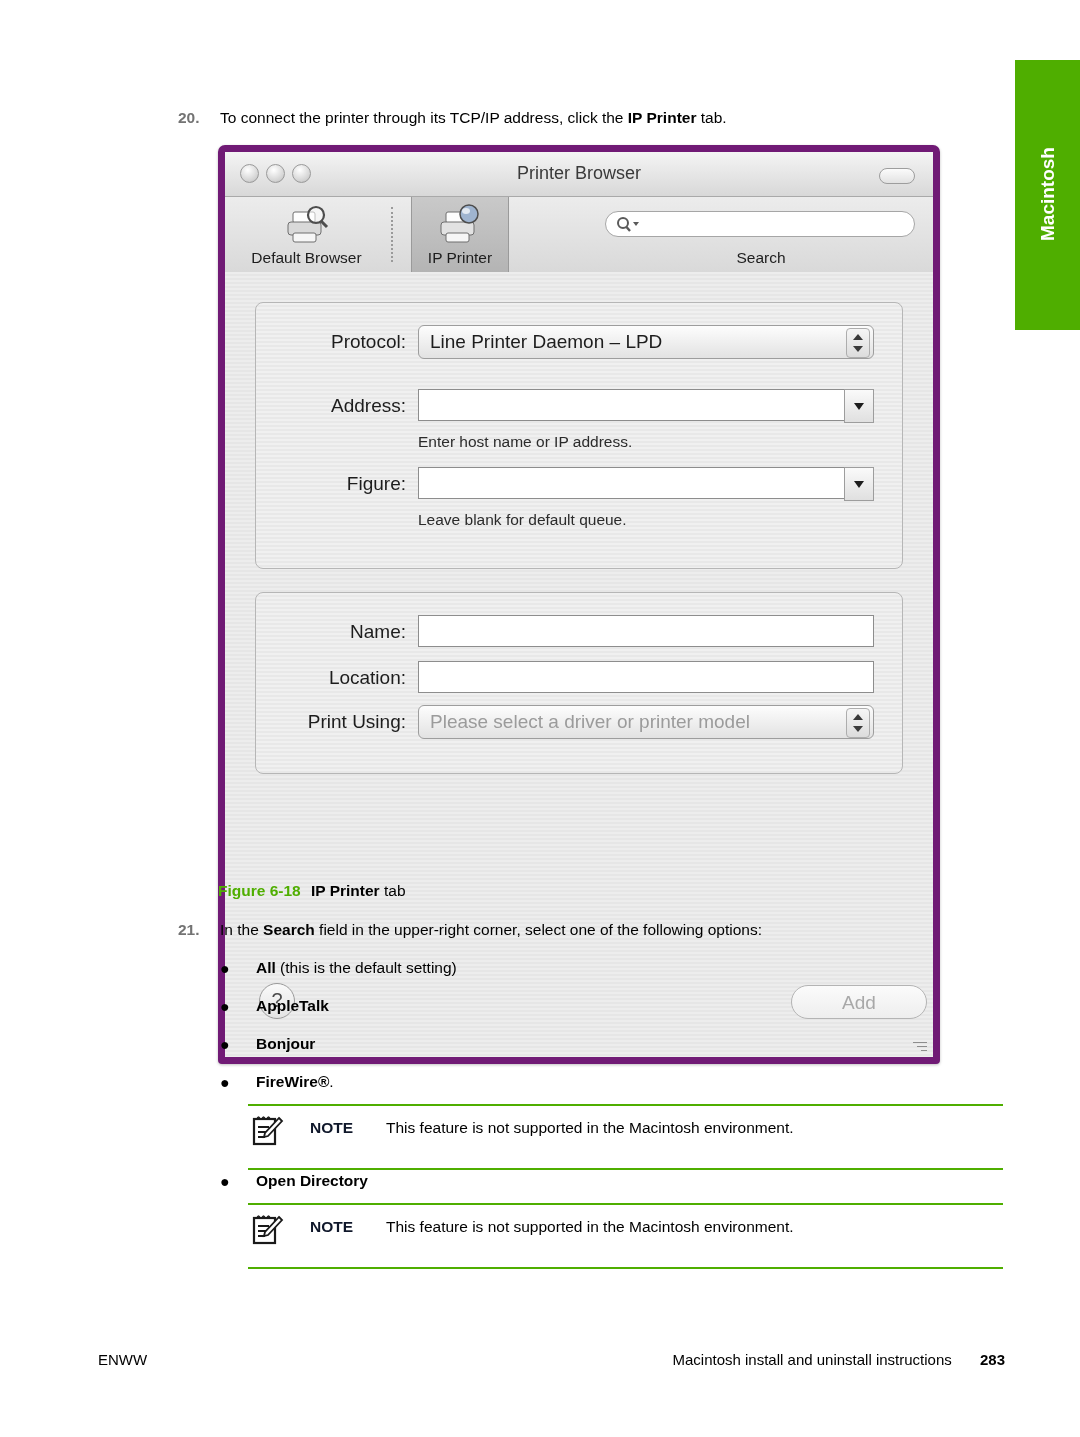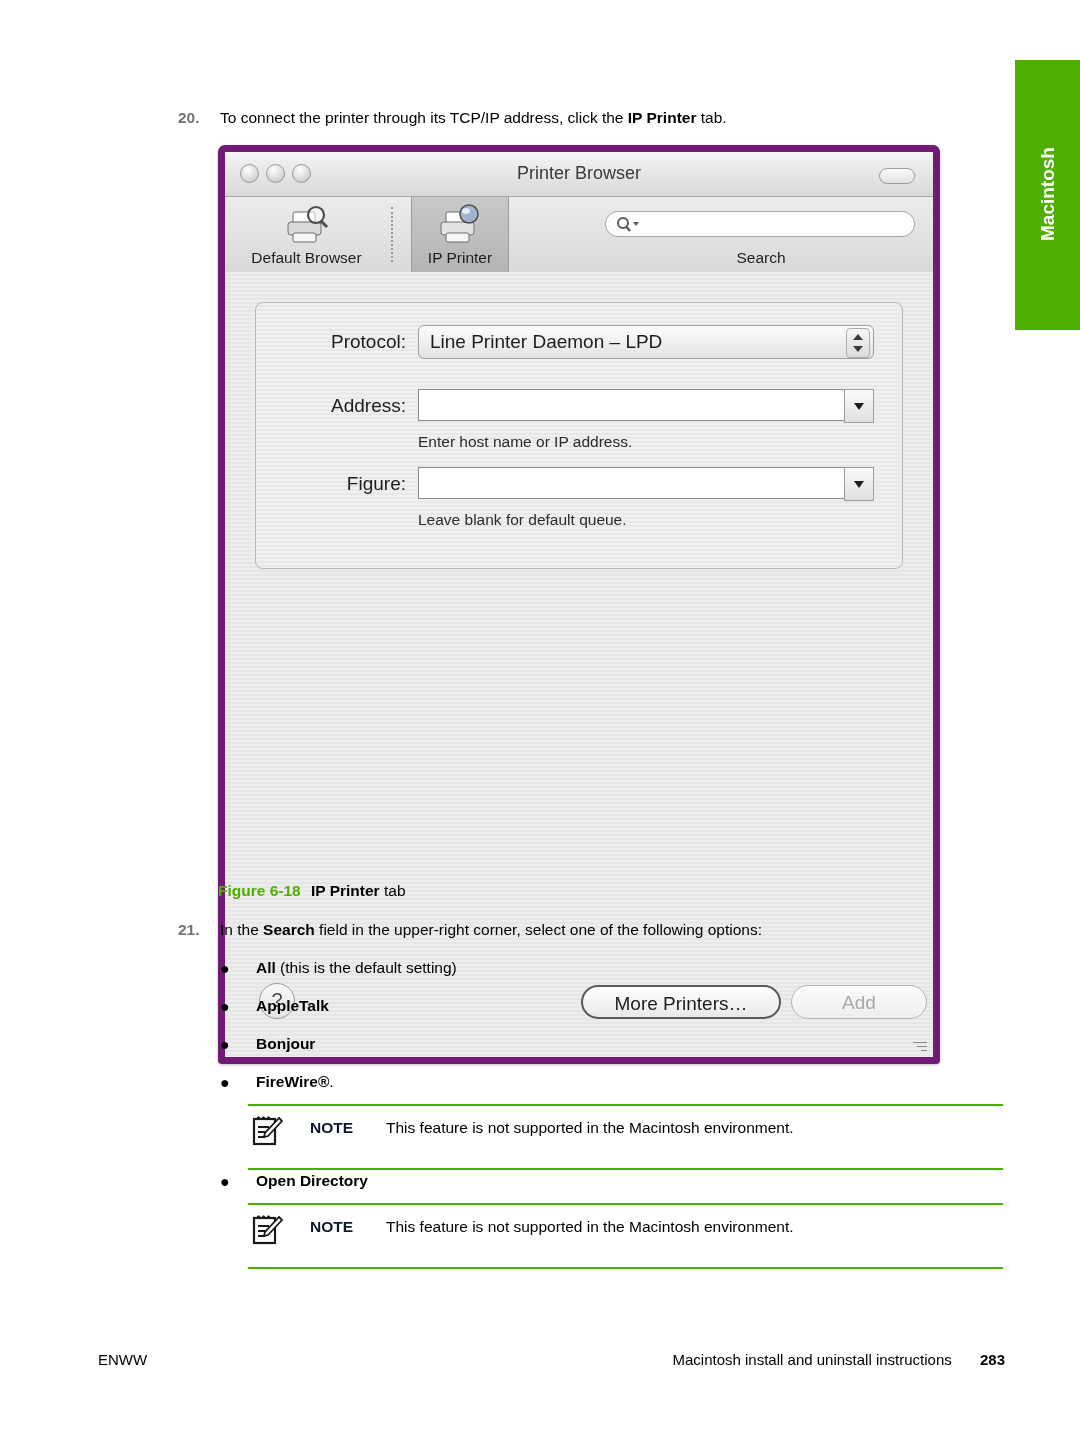--- a/index.html
+++ b/index.html
@@ -275,23 +275,42 @@
 
       <div class="row" style="top:164px;">
         <span class="rlabel">Figure:</span>
         <div class="combo">
           <span class="dbtn"></span>
         </div>
       </div>
       <div class="rhelp" style="top:208px;">Leave blank for default queue.</div>
     </div>
 
+    <div class="group g2">
+
+      <div class="row" style="top:22px;">
+        <span class="rlabel">Name:</span>
+        <div class="tfield"></div>
+      </div>
+
+      <div class="row" style="top:68px;">
+        <span class="rlabel">Location:</span>
+        <div class="tfield"></div>
+      </div>
+
+      <div class="row" style="top:112px;">
+        <span class="rlabel">Print Using:</span>
+        <div class="popup">
+          <span class="v ph">Please select a driver or printer model</span>
+          <span class="arrows"></span>
+        </div>
+      </div>
+    </div>
 
     <div class="help-btn">?</div>
-    <div class="pbtn more">More Printers…</div>
     <div class="pbtn add">Add</div>
 
     <div class="grip">
       <i></i>
         <i style="width:10px;"></i>
         <i style="width:6px;"></i>
     </div>
   </div>
 </div>
 

